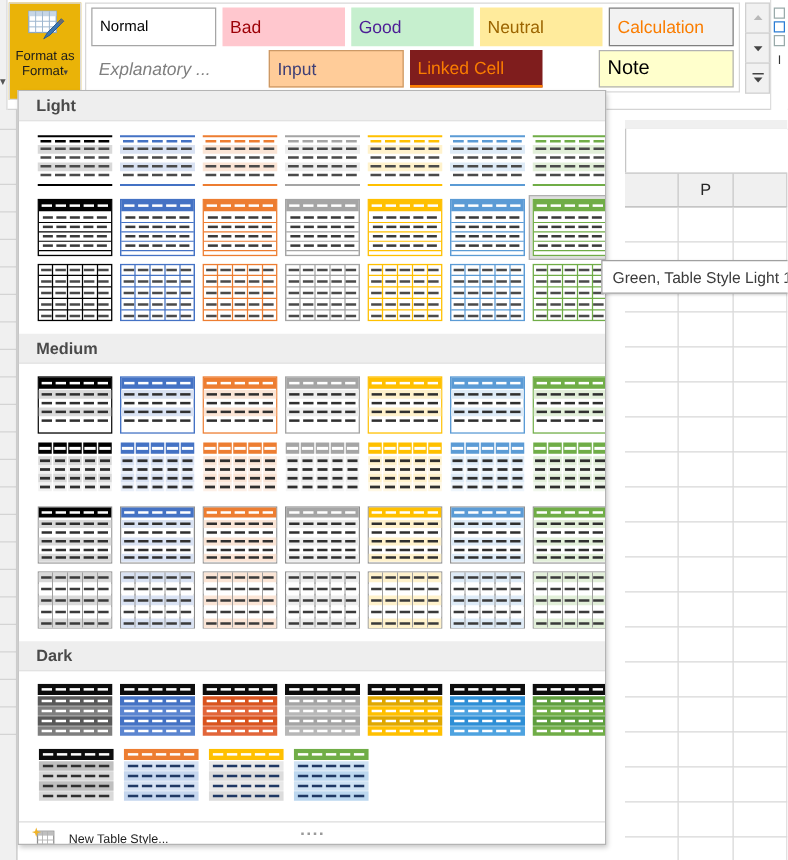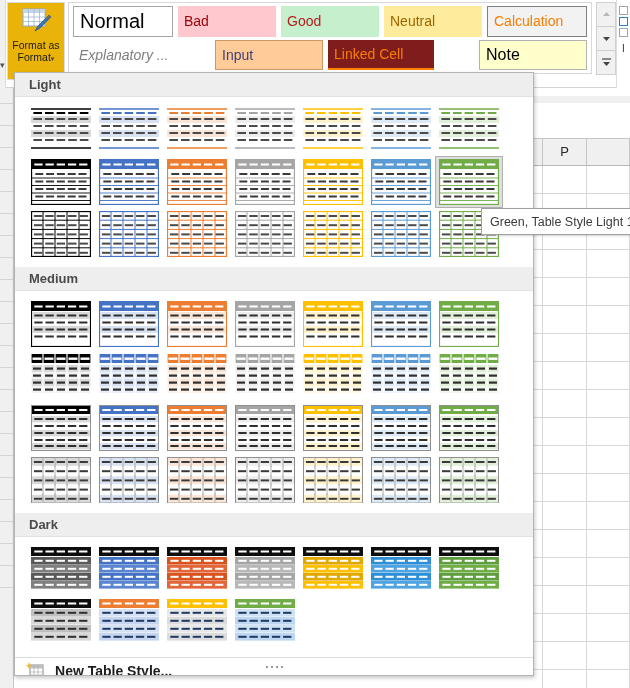--- a/index.html
+++ b/index.html
@@ -96,21 +96,21 @@
   #ribbon-right-stub {
     position:absolute; right:0; top:0; width:14px; height:88px;
     background:#ffffff; border-left:1px solid #ddd;
     font-size:10px; color:#333; padding-top:4px; overflow:hidden;
   }
   .stub-box { width:9px; height:9px; border:1px solid #9aa; margin:2px auto; }
   .stub-box.b2 { border-color:#2b7cd3; }
 
   
   #table-gallery {
-    position:absolute; left:14px; top:72px; width:520px; height:604px;
+    position:absolute; left:14px; top:72px; width:471px; height:604px;
     background:#ffffff; border:1px solid #b4b4b4;
     box-shadow:1px 2px 4px rgba(0,0,0,.22);
     overflow:hidden;
   }
   .sec-header {
     height:24px; background:#eeeeee; border-bottom:1px solid #e2e2e2;
     display:flex; align-items:center; padding-left:14px;
     font-size:13px; color:#4a4a4a; font-weight:bold;
   }
   .sec-body { padding:7px 0 7px 0; }
@@ -120,21 +120,21 @@
     display:flex; align-items:flex-start; justify-content:center;
     cursor:pointer;
   }
   .thumb-wrap.sel { background:#dedede; border:1px solid #b0b0b0; padding:2px; }
   .thumb { width:60px; height:46px; background:#fff; }
 
   
   .gal-sep { height:1px; background:#dcdcdc; margin:2px 0 0 0; }
   .gal-cmd {
     height:26px; display:flex; align-items:center; padding-left:10px; cursor:pointer;
-    font-size:14px; color:#1d1d1d;font-weight:bold;
+    font-size:10px; color:#1d1d1d;
   }
   .gal-cmd .cmd-ico { width:22px; height:20px; position:relative; margin-right:8px; }
   .gal-cmd u { text-decoration:underline; }
   .grip {
     position:absolute; bottom:3px; left:0; right:0; height:10px;
     display:flex; align-items:center; justify-content:center; gap:3px; cursor:ns-resize;
   }
   .grip i { width:2px; height:2px; background:#9a9a9a; display:block; }
 
   
@@ -304,23 +304,23 @@
       </svg>
     </span>
     <span class="fat-label">
       <span>Format as</span><br>
       <span>Format</span><span class="fat-caret">▾</span>
     </span>
   </div>
 
   <div id="cellstyles">
       <div class="cs-row">
-        <div class="cs-cell" style="background: rgb(255, 255, 255); border: 1px solid rgb(166, 166, 166); color: rgb(0, 0, 0); font-size: 20px;">Normal</div>
+        <div class="cs-cell" style="background: rgb(255, 255, 255); border: 1px solid rgb(166, 166, 166); color: rgb(0, 0, 0); font-size: 12px;">Normal</div>
         <div class="cs-cell" style="background: rgb(255, 199, 206); color: rgb(156, 0, 6);">Bad</div>
-        <div class="cs-cell" style="background: rgb(198, 239, 206); color: #b91c1c;">Good</div>
+        <div class="cs-cell" style="background: rgb(198, 239, 206); color: #4c1d95;">Good</div>
         <div class="cs-cell" style="background: rgb(255, 235, 156); color: rgb(156, 101, 0); text-align: center;">Neutral</div>
         <div class="cs-cell" style="background: rgb(242, 242, 242); border: 1px solid rgb(127, 127, 127); color: rgb(250, 125, 0); font-weight: normal;">Calculation</div>
       </div>
       <div class="cs-row">
         <div class="cs-cell" style="background: rgb(255, 255, 255); color: rgb(127, 127, 127); font-style: italic;">Explanatory ...</div>
         <div class="cs-cell" style="background: rgb(255, 204, 153); border: 1px solid rgb(204, 153, 102); color: rgb(63, 63, 118); margin-left: 31px;">Input</div>
         <div class="cs-cell" style="background: #7f1d1d; border-bottom: 2px solid rgb(255, 128, 1); color: rgb(250, 125, 0);">Linked Cell</div>
         <div class="cs-cell" style="background: rgb(255, 255, 204); border: 1px solid rgb(178, 178, 178); color: rgb(0, 0, 0); font-size: 16px; margin-left: 40px;">Note</div>
       </div>
     </div>

